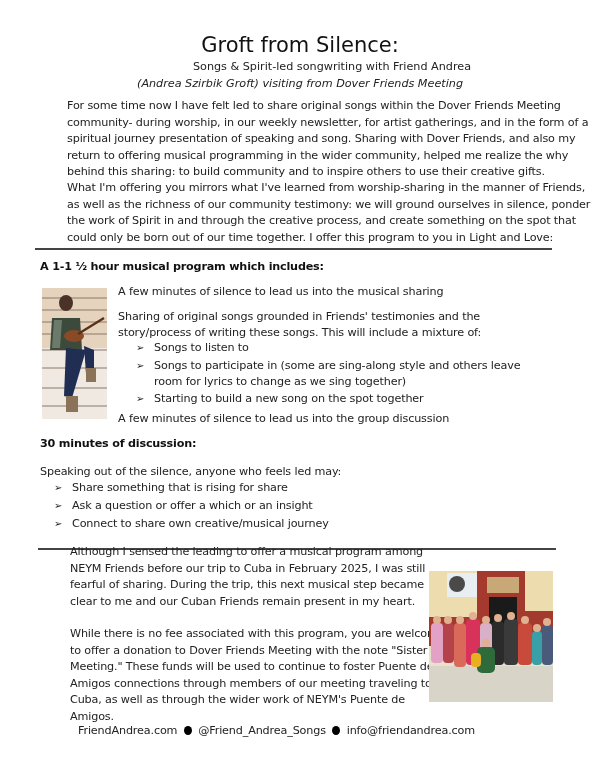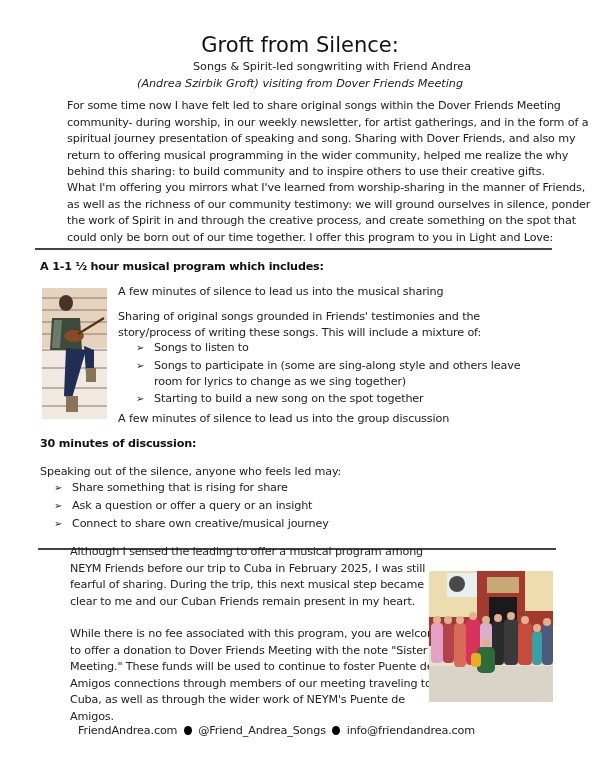--- a/index.html
+++ b/index.html
@@ -96,21 +96,21 @@
 <div class="abs bold-head" style="left:40px; top:437px;">30 minutes of discussion:</div>
 <div class="abs item" style="left:40px; top:464px; width:500px;">Speaking out of the silence, anyone who feels led may:</div>
 
 <div class="abs" style="left:54px; top:480px; width:400px;">
   <div class="bullet-row item" style="margin-bottom:2px;">
     <span class="bullet-glyph">➢</span>
     <span>Share something that is rising for share</span>
   </div>
   <div class="bullet-row item" style="margin-bottom:2px;">
     <span class="bullet-glyph">➢</span>
-    <span>Ask a question or offer a query or an insight</span>
+    <span>Ask a question or offer a which or an insight</span>
   </div>
   <div class="bullet-row item">
     <span class="bullet-glyph">➢</span>
     <span>Connect to share own creative/musical journey</span>
   </div>
 </div>
 
 <div class="abs divider" style="left:38px; width:518px; top:548px;"></div>
 
 <div class="abs para" style="left:38px; width:378px; top:544px;">Although I sensed the leading to offer a musical program among NEYM Friends before our trip to Cuba in February 2025, I was still fearful of sharing. During the trip, this next musical step became clear to me and our Cuban Friends remain present in my heart.</div>

